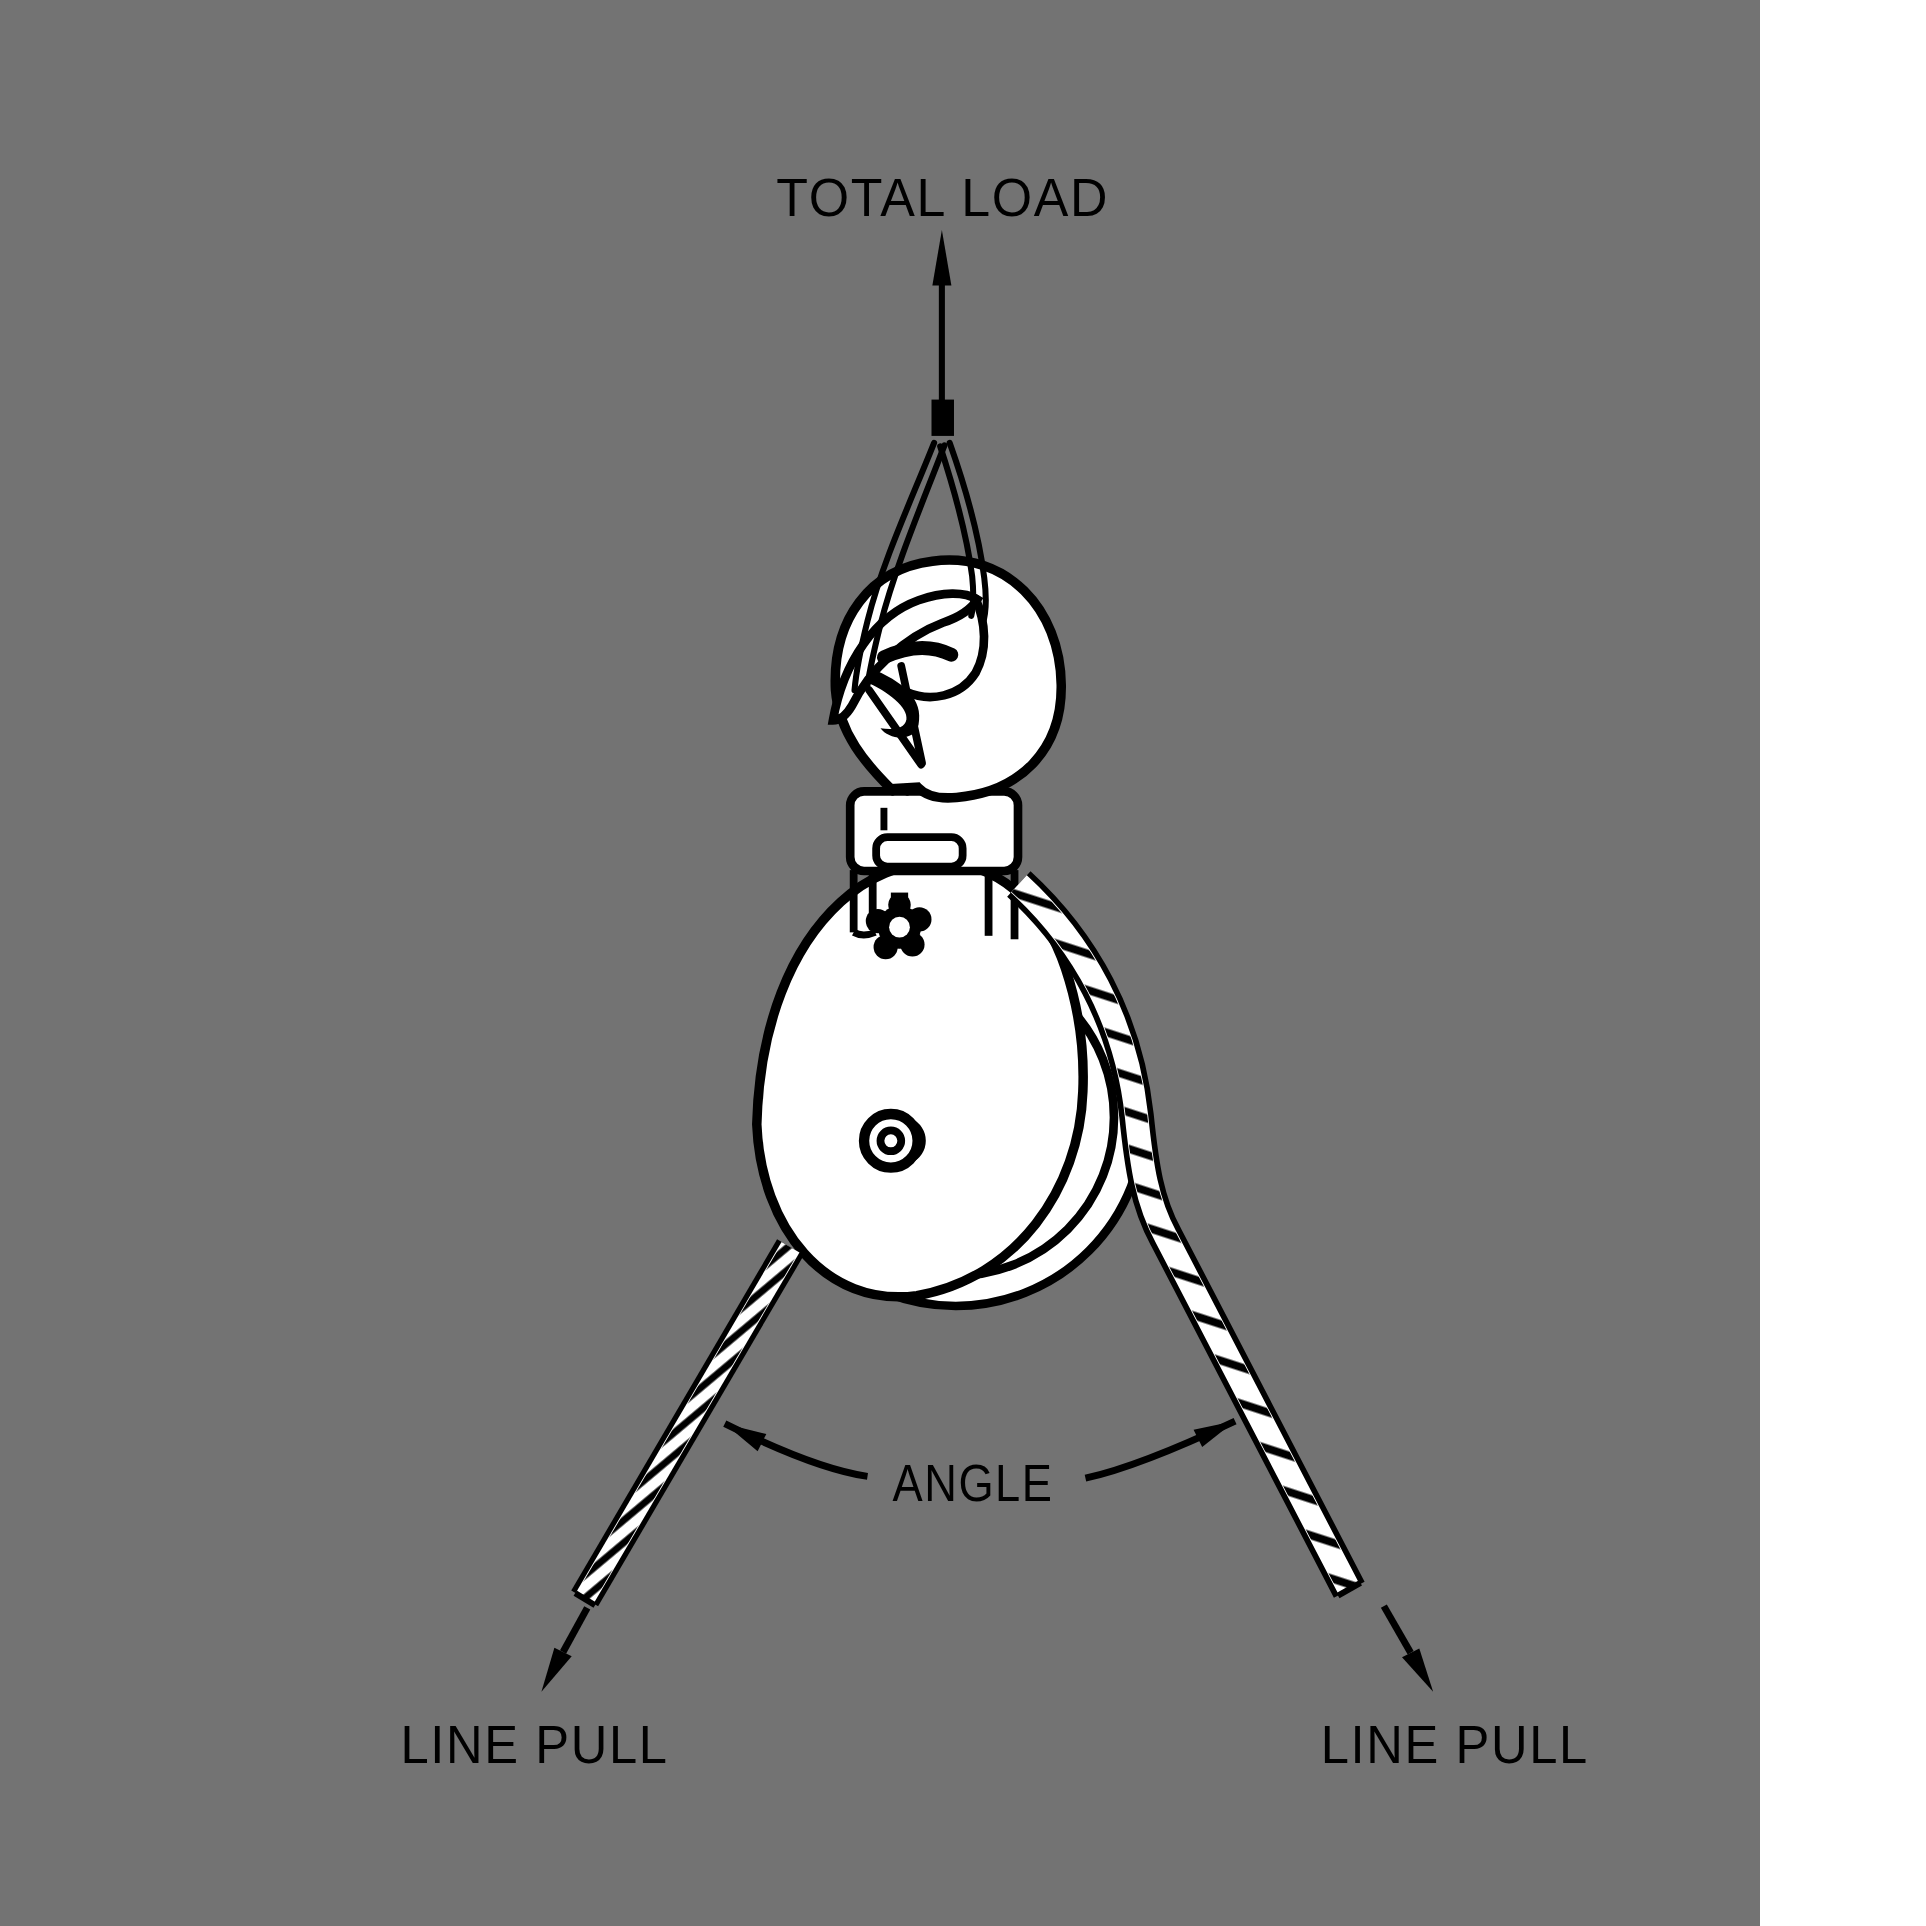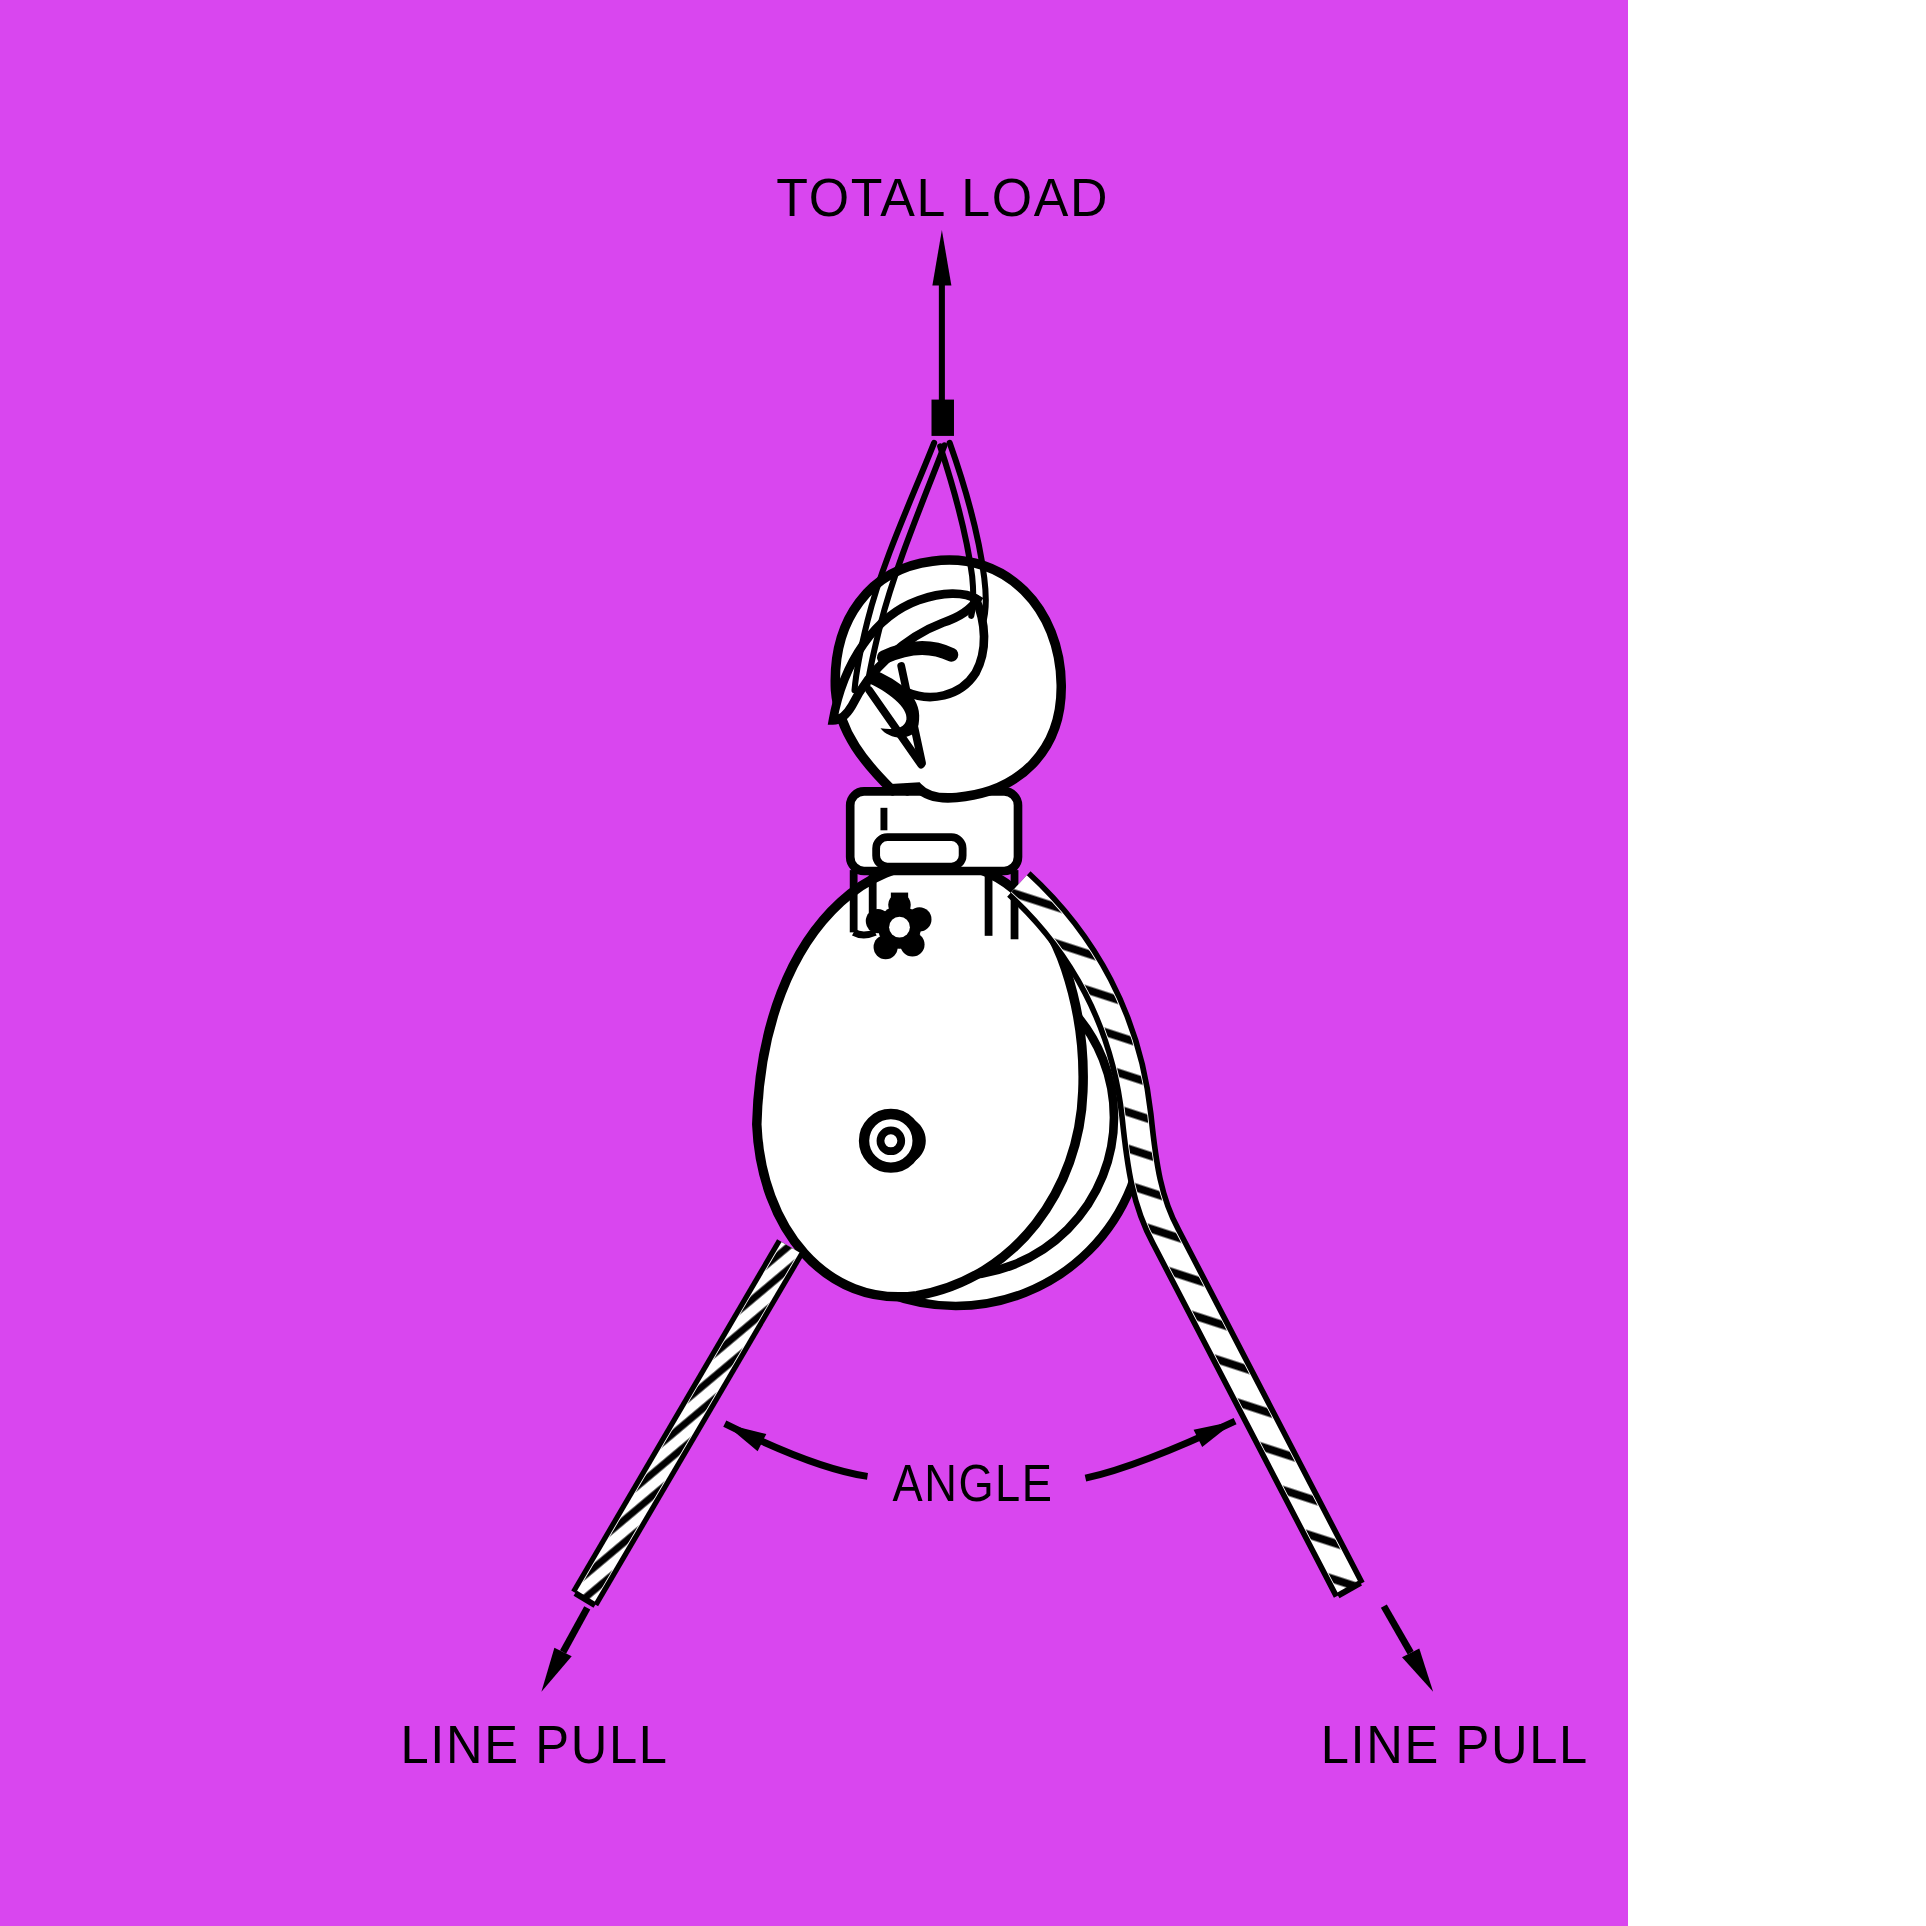--- a/index.html
+++ b/index.html
@@ -1,16 +1,16 @@
 <!DOCTYPE html>
 <html style="font-size:14px"><head>
 <meta charset="utf-8">
 <style>
   html,body{margin:0;padding:0;background:#ffffff;}
-  .stage{width:1628px;height:1927px;position:relative;background:#d946ef;overflow:hidden;}
+  .stage{width:1760px;height:1927px;position:relative;background:#737373;overflow:hidden;}
   svg{display:block;}
   text{font-family:"Liberation Sans","DejaVu Sans",sans-serif;fill:#000;font-weight:400;}
   .lbl{font-size:62px;letter-spacing:2px;}
   .lbl-angle{font-size:60px;letter-spacing:2px;}
 </style>
 </head>
 <body>
 
 <div class="stage">
 <svg width="1927" height="1927" viewBox="0 0 2228 2228">

